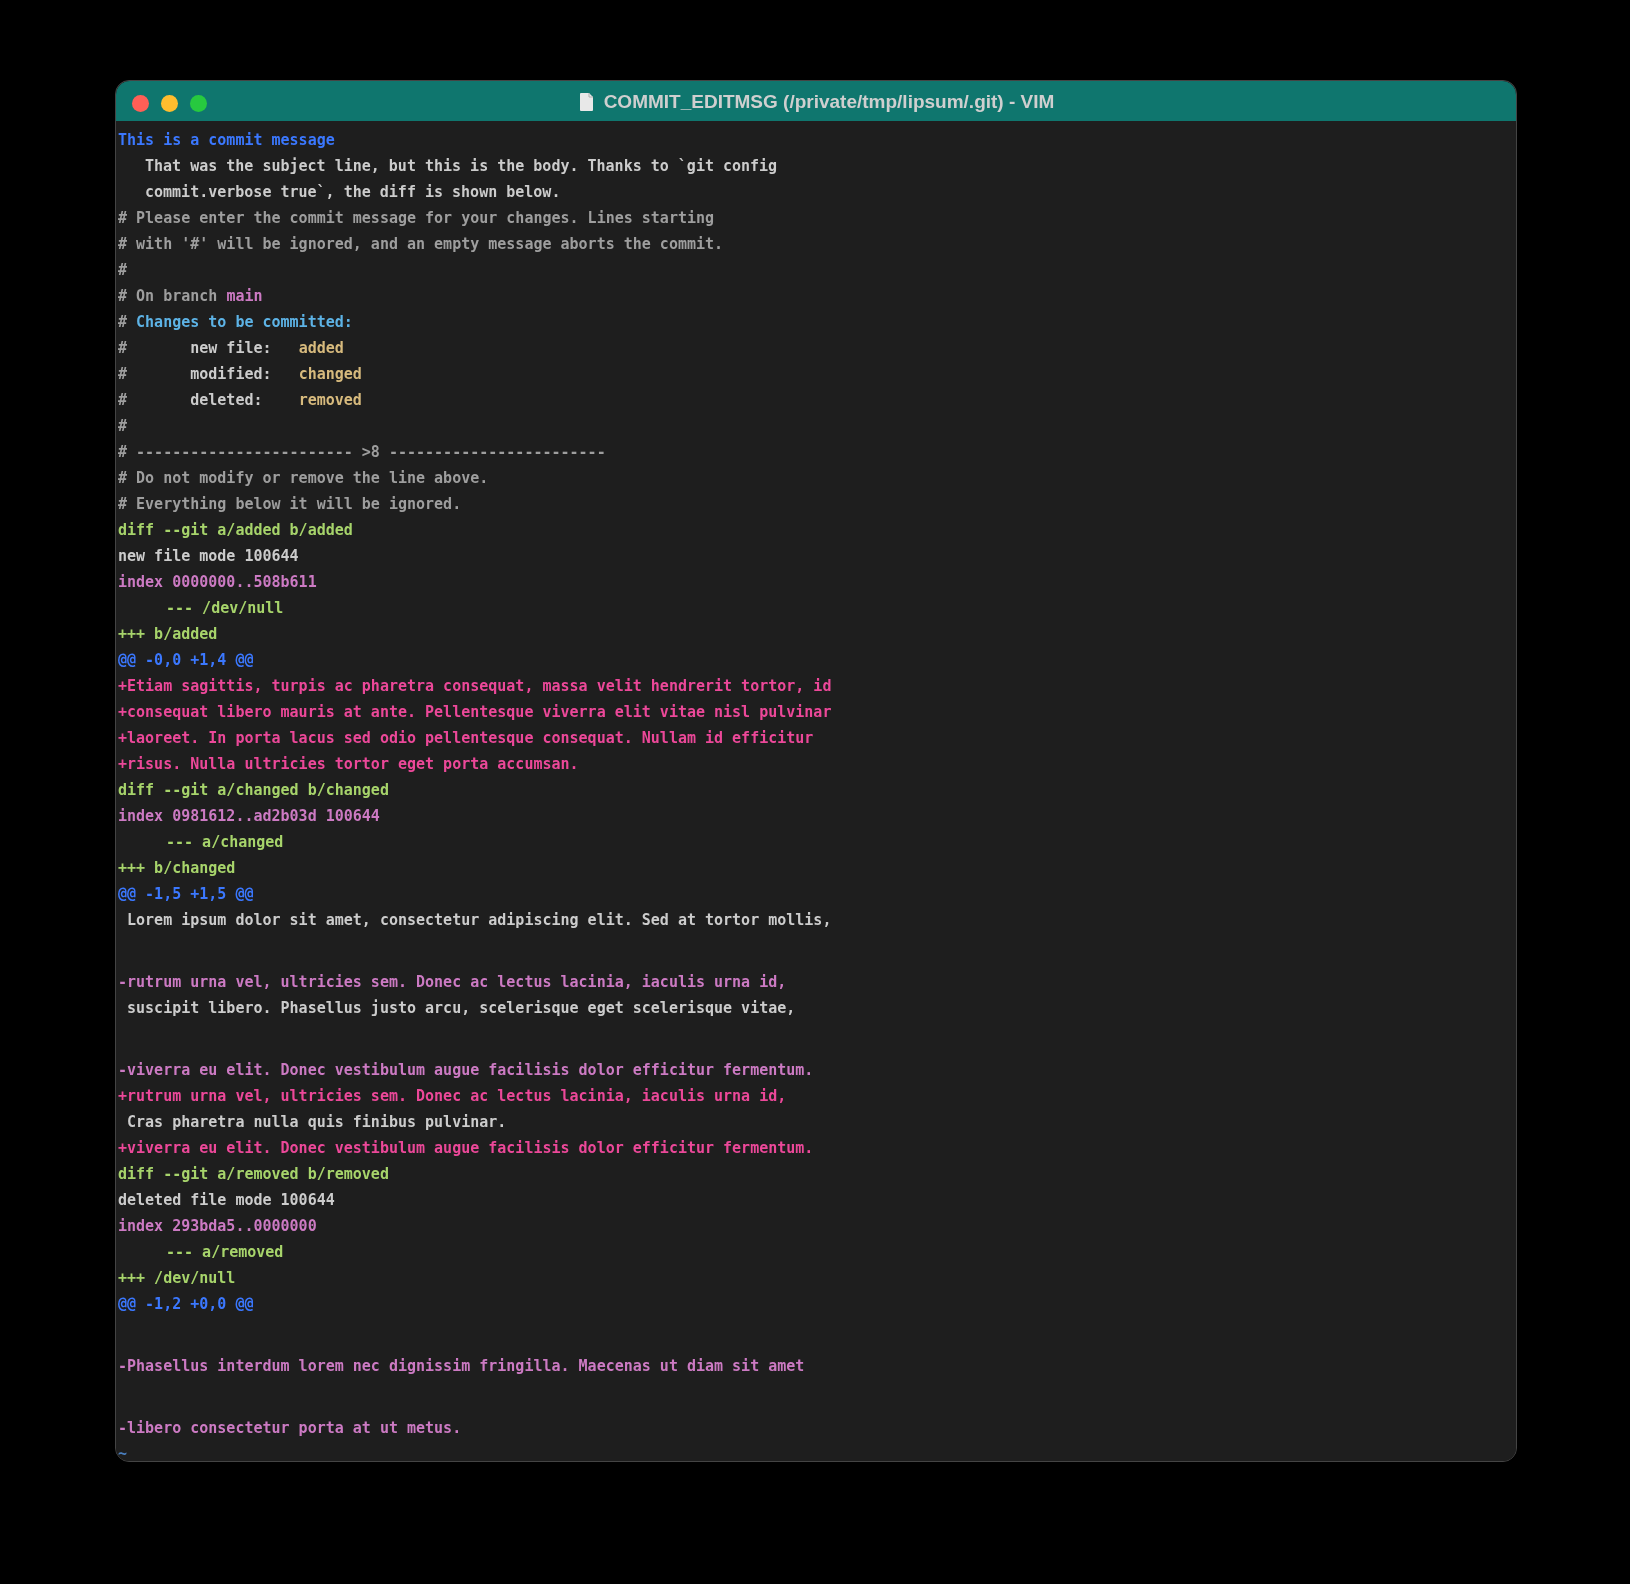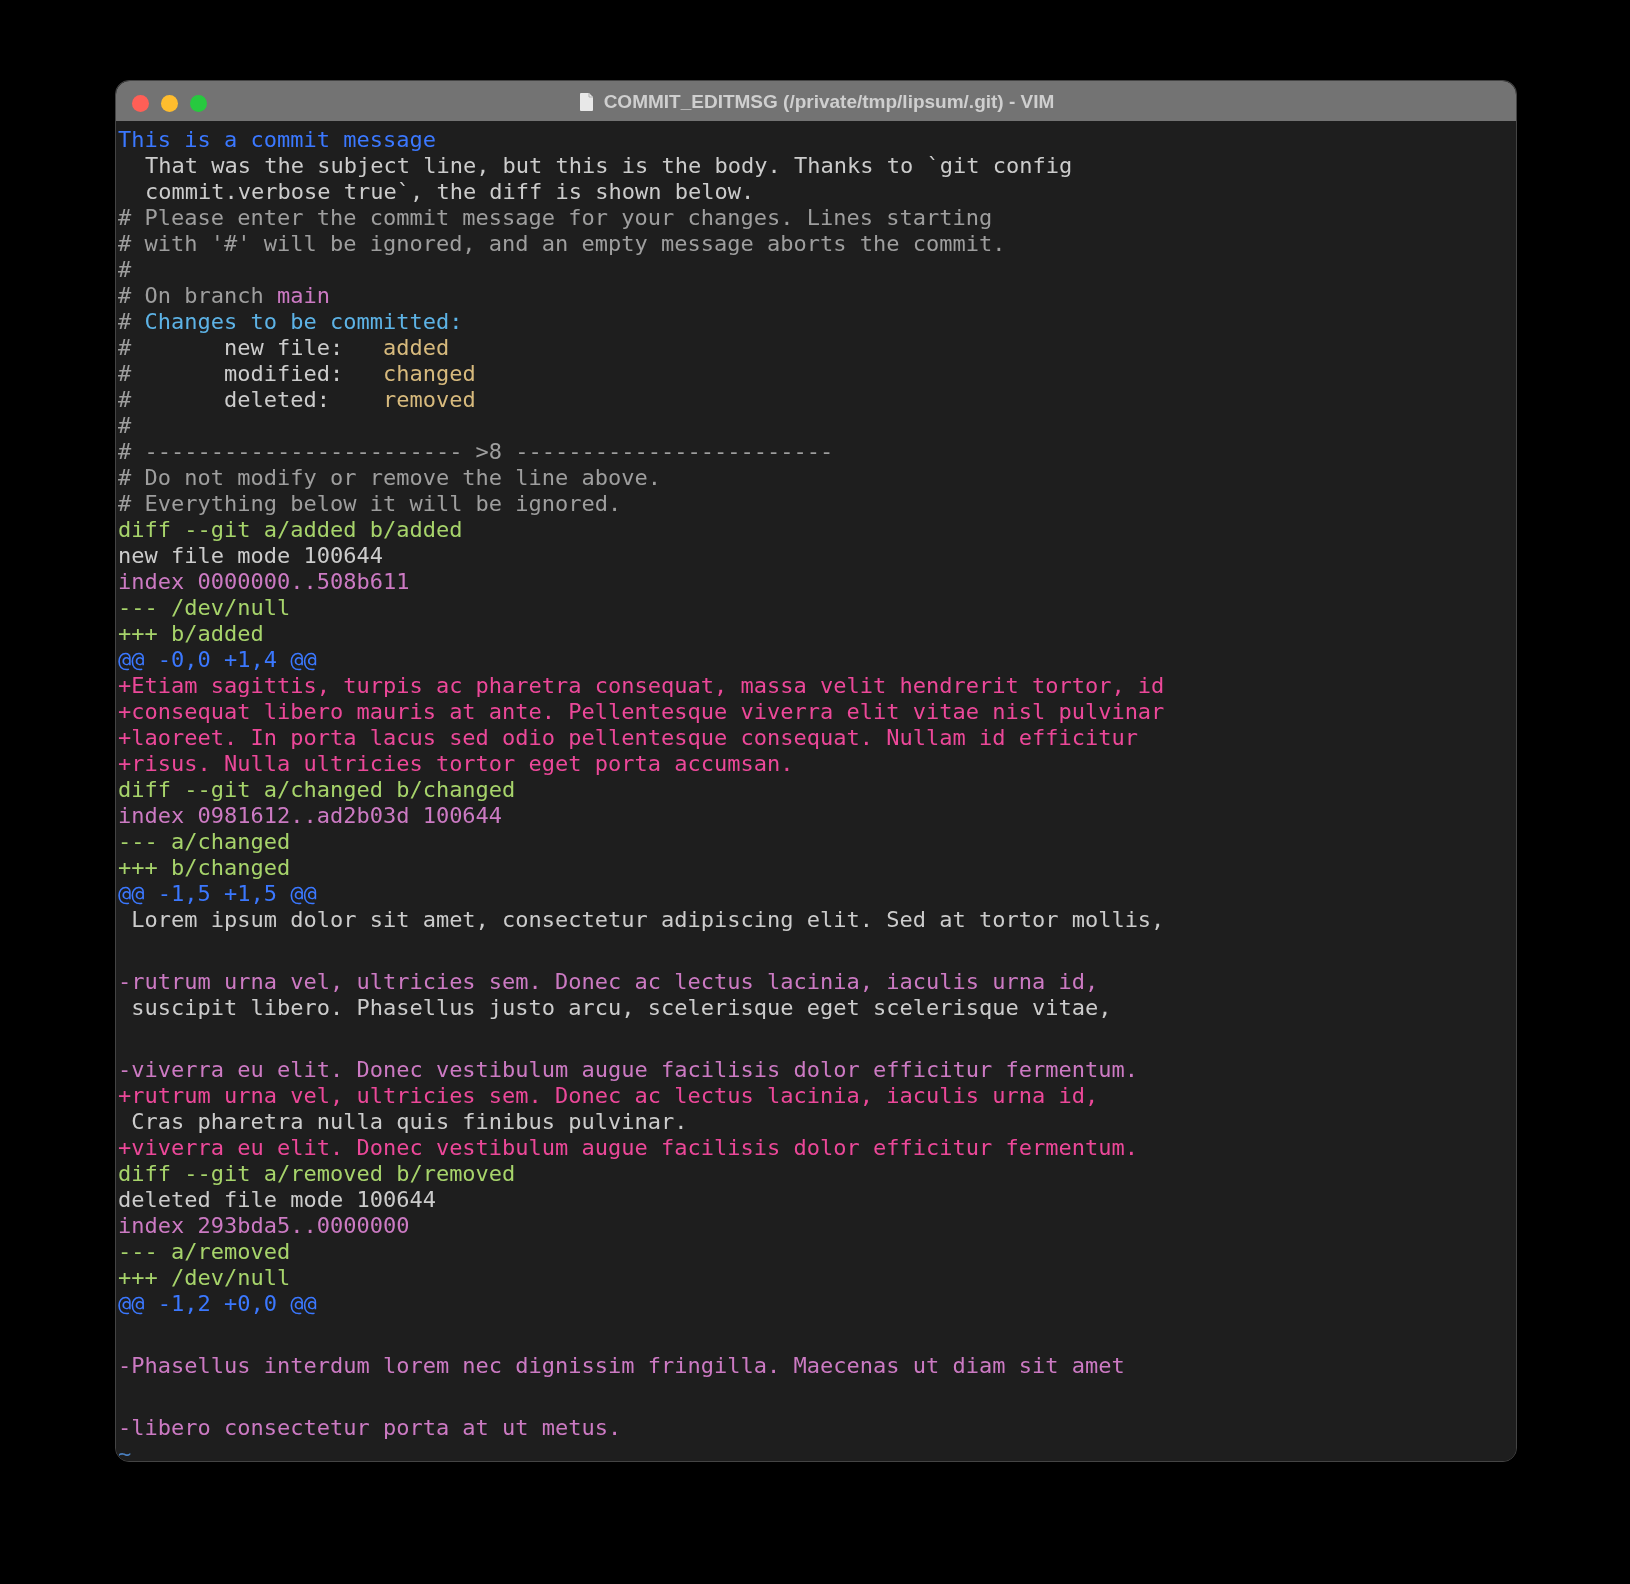--- a/index.html
+++ b/index.html
@@ -18,21 +18,21 @@
     width: 1400px;
     height: 1380px;
     background: #1e1e1e;
     border-radius: 14px;
     border: 1px solid #444;
     box-shadow: 0 20px 60px rgba(0,0,0,0.8);
     overflow: hidden;
   }
   .titlebar {
     height: 44px;
-    background: #737373;
+    background: #0f766e;
     display: flex;
     align-items: center;
     padding: 0 16px;
     position: relative;
     border-top-left-radius: 14px;
     border-top-right-radius: 14px;
   }
   .traffic-lights {
     display: flex;
     gap: 12px;
@@ -64,36 +64,37 @@
   }
   .doc-icon svg { display: block; }
   .term {
     position: absolute;
     top: 40px;
     left: 0;
     right: 0;
     bottom: 0;
     background: #1e1e1e;
     padding: 6px 0 0 0;
-    font-size: 22px;
+    font-size: 15px;
     line-height: 26px;
     white-space: pre;
     overflow: hidden;
+    font-weight: bold;
   }
   .line { padding: 0 2px; }
   .c-subject   { color: #3b78ff; }
   .c-body      { color: #cccccc; padding-left: 29px; }
   .c-comment   { color: #9e9e9e; }
   .c-branch    { color: #cc7ac3; }
   .c-changes   { color: #5db3e6; }
   .c-file      { color: #d7ba7d; margin-top: 48px; }
   .c-white     { color: #cccccc; }
   .c-diffcmd   { color: #a7d46b; }
   .c-index     { color: #cc7ac3; }
-  .c-minusfile { color: #a7d46b; }
+  .c-minusfile { color: #a7d46b; margin-left: 48px; }
   .c-plusfile  { color: #a7d46b; }
   .c-hunk      { color: #3b78ff; }
   .c-add       { color: #ec4899; }
   .c-del       { color: #cc7ac3; margin-top: 36px; }
   .c-ctx       { color: #cccccc; }
   .c-tilde     { color: #4a7fbf; }
 </style>
 </head>
 <body>
 

